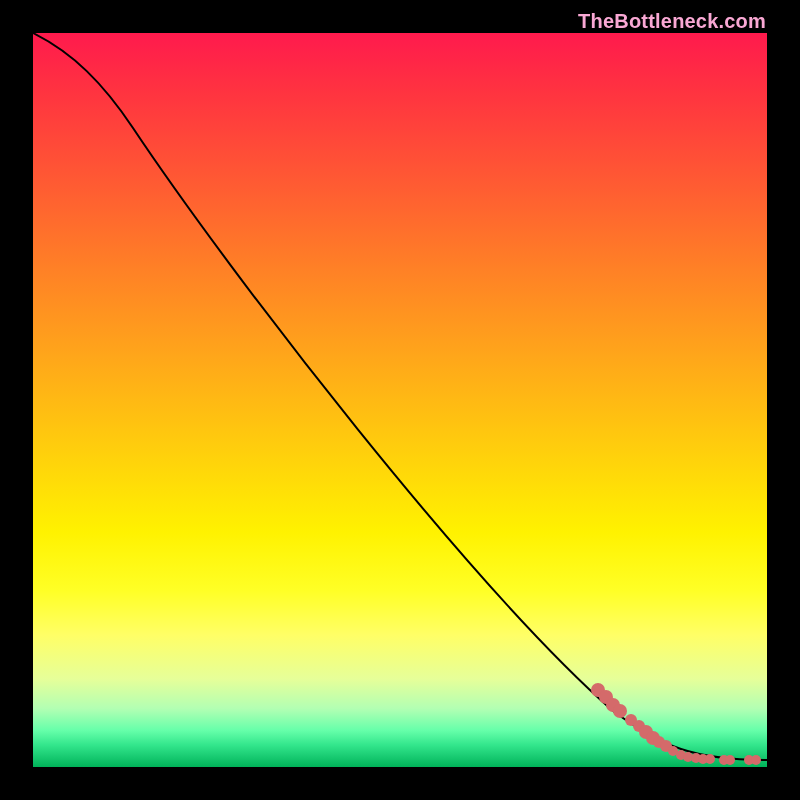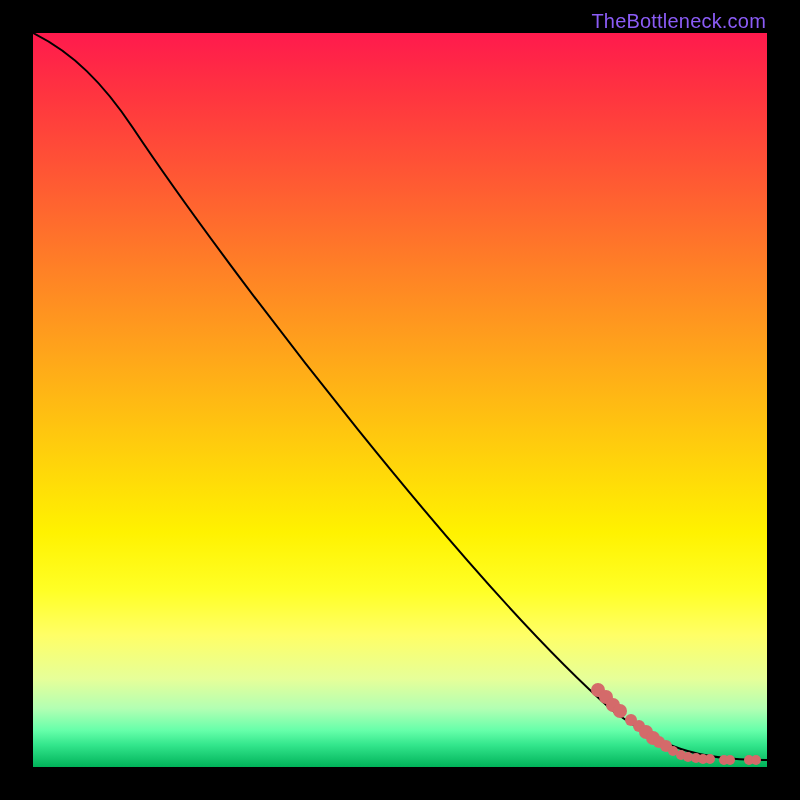--- a/index.html
+++ b/index.html
@@ -32,23 +32,23 @@
       #66ffaa 95%,
       #33e68c 97%,
       #1acc73 98.5%,
       #00b359 100%
     );
   }
   .watermark {
     position: absolute;
     top: 10px;
     right: 34px;
-    color: #8b5cf6;
+    color: #f9a8d4;
     font-size: 20px;
-    font-weight: 400;
+    font-weight: 700;
     letter-spacing: 0.2px;
     text-align: center;
   }
   svg.curve {
     position: absolute;
     left: 0;
     top: 0;
     width: 734px;
     height: 734px;
     pointer-events: none;

